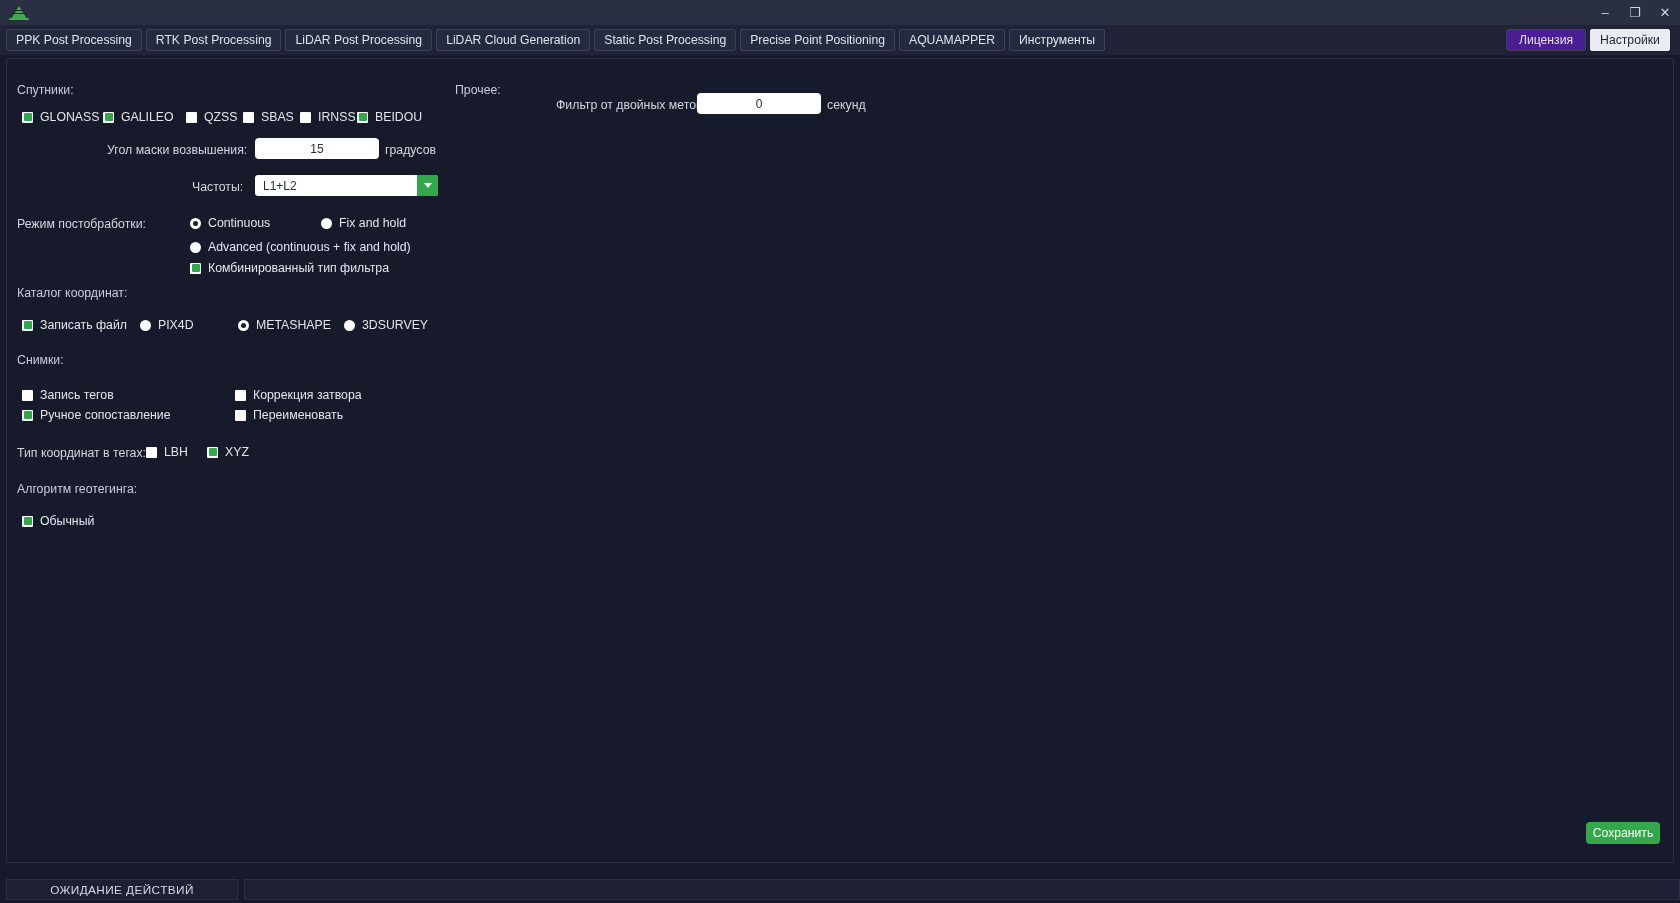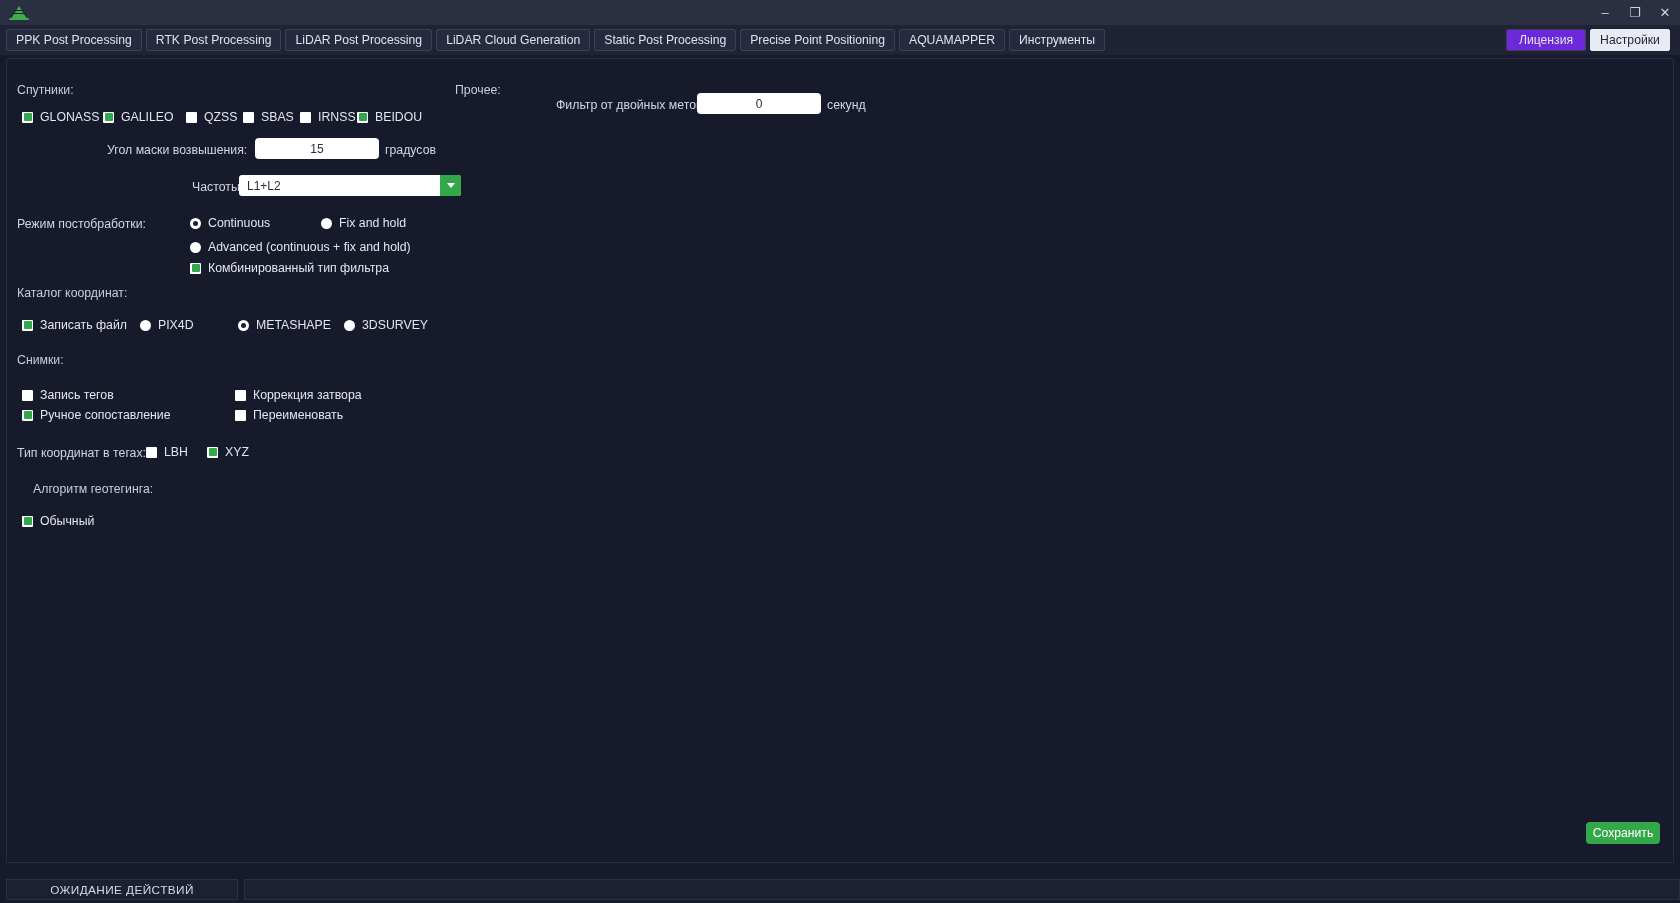--- a/index.html
+++ b/index.html
@@ -85,21 +85,21 @@
     border-radius: 2px;
     white-space: nowrap;
   }
   .right-tabs {
     margin-left: auto;
     display: flex;
     gap: 4px;
     padding-right: 4px;
   }
   .tab.license {
-    background: #6d28d9;
+    background: #4c1d95;
     border: 1px solid #3b4057;
     min-width: 80px;
     justify-content: center;
   }
   .tab.active {
     background: #e9ebf2;
     color: #1f2335;
     border: 1px solid #e9ebf2;
     min-width: 80px;
     justify-content: center;
@@ -316,21 +316,21 @@
   <div class="opt" style="left:350px; top:51px;">
     <span class="cb on"></span>
     <span class="lbl">BEIDOU</span>
   </div>
 
   <div class="field-label" style="left:100px; top:84px;">Угол маски возвышения:</div>
   <input class="txtbox" style="left: 248px; top: 79px; width: 124px; height: 21px;" value="15">
   <div class="unit" style="left:378px; top:84px;">градусов</div>
 
   <div class="field-label" style="left:185px; top:121px;">Частоты:</div>
-  <div class="combo" style="left:232px; top:116px; width:222px; height:21px;">
+  <div class="combo" style="left:248px; top:116px; width:183px; height:21px;">
     <span class="val">L1+L2</span>
     <span class="arrow">
         <i></i>
       </span>
   </div>
 
   <div class="field-label" style="left:10px; top:158px;">Режим постобработки:</div>
 
   <div class="opt" style="left:183px; top:157px;">
     <span class="rb on"></span>
@@ -390,21 +390,21 @@
   <div class="field-label" style="left:10px; top:387px;">Тип координат в тегах:</div>
   <div class="opt" style="left:139px; top:386px;">
     <span class="cb"></span>
     <span class="lbl">LBH</span>
   </div>
   <div class="opt" style="left:200px; top:386px;">
     <span class="cb on"></span>
     <span class="lbl">XYZ</span>
   </div>
 
-  <div class="section-label" style="left:26px; top:423px;text-align:center;">Алгоритм геотегинга:</div>
+  <div class="section-label" style="left:10px; top:423px;text-align:center;">Алгоритм геотегинга:</div>
   <div class="opt" style="left:15px; top:455px;">
     <span class="cb on"></span>
     <span class="lbl">Обычный</span>
   </div>
 
   <div class="section-label" style="left:448px; top:24px;">Прочее:</div>
   <div class="field-label" style="left:549px; top:39px;">Фильтр от двойных меток:</div>
   <input class="txtbox" style="left: 690px; top: 34px; width: 124px; height: 21px;" value="0">
   <div class="unit" style="left:820px; top:39px;">секунд</div>
 

